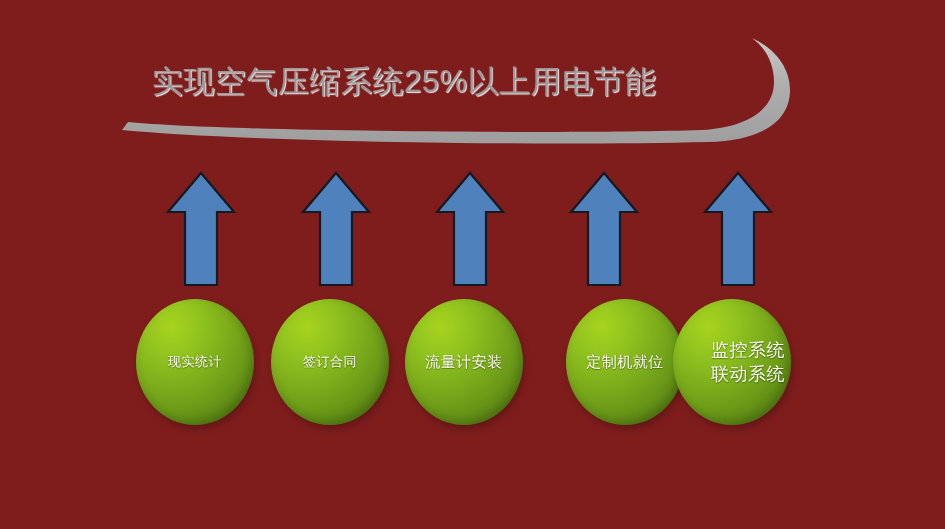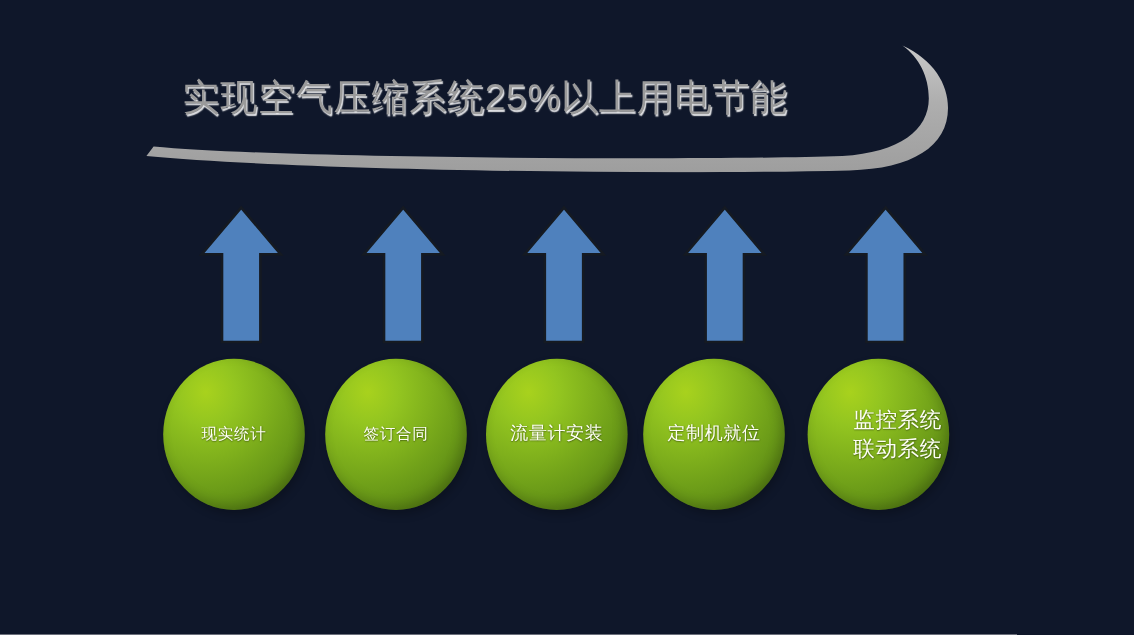--- a/index.html
+++ b/index.html
@@ -13,21 +13,21 @@
     width: 945px;
     height: 529px;
     overflow: hidden;
     font-family: "Liberation Sans", "DejaVu Sans", sans-serif;
   }
 
   #slide {
     position: relative;
     width: 945px;
     height: 529px;
-    background: #0f172a;
+    background: #7f1d1d;
   }
 
   
   .title-block {
     position: absolute;
     left: 110px;
     top: 34px;
     width: 680px;
     height: 110px;
   }
@@ -182,21 +182,21 @@
   </div>
 
   <div class="circle" style="left:271px">
     <span class="label">签订合同</span>
   </div>
 
   <div class="circle small-label" style="left:405px">
     <span class="label">流量计安装</span>
   </div>
 
-  <div class="circle small-label" style="left:536px">
+  <div class="circle small-label" style="left:566px">
     <span class="label">定制机就位</span>
   </div>
 
   <div class="circle two-line" style="left:673px">
     <span class="label">监控系统
 联动系统</span>
   </div>
 
 </div>
 

